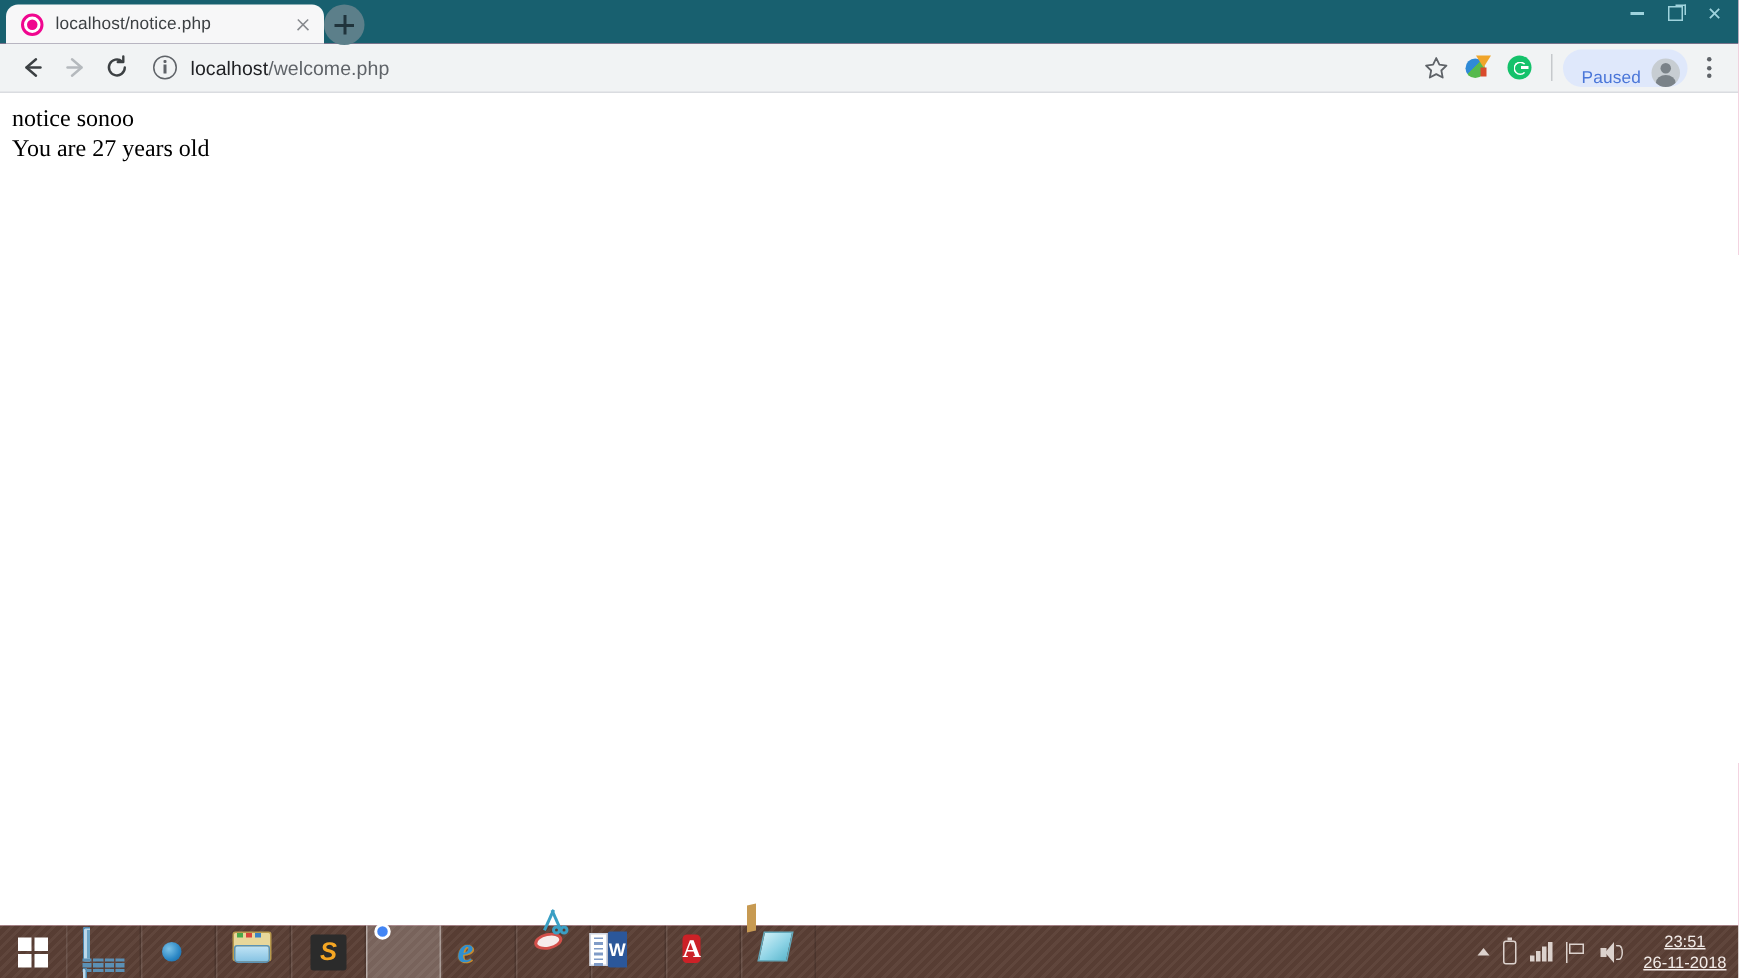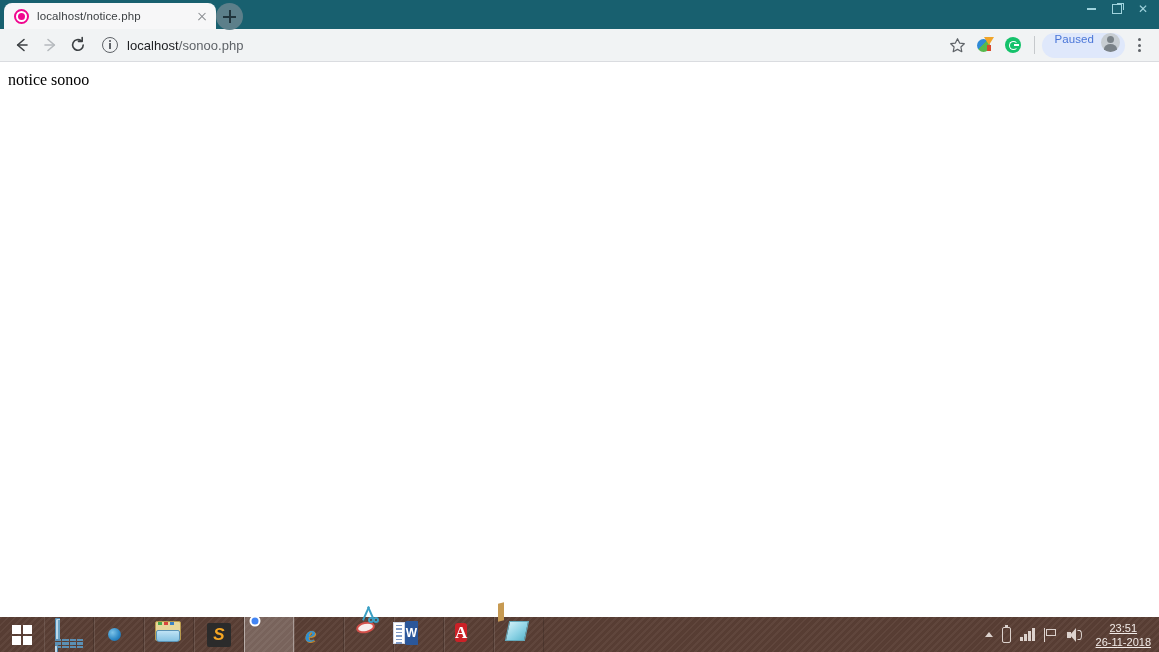--- a/index.html
+++ b/index.html
@@ -275,21 +275,21 @@
   .divider {
     width: 1px;
     height: 18px;
     background: #c6c9cc;
     margin: 0 7px;
     flex: 0 0 auto;
   }
 
   .profile-pill {
     display: flex;
-    align-items: flex-start;
+    align-items: flex-end;
     gap: 7px;
     height: 25px;
     padding: 0 5px 0 12px;
     border-radius: 14px;
     background: #dfe8fb;
     flex: 0 0 auto;
   }
   .profile-pill .label {
     font-size: 11.5px;
     color: #4a76d8;
@@ -726,21 +726,21 @@
 
     <div class="nav-btn">
       <svg width="18" height="18" viewBox="0 0 18 18">
         <path d="M14.2 9 A5.3 5.3 0 1 1 12.3 4.9" fill="none" stroke="#3c4043" stroke-width="1.6" stroke-linecap="round"></path>
         <path d="M13.2 1.6 L13.2 5.4 L9.5 5.4" fill="none" stroke="#3c4043" stroke-width="1.6" stroke-linecap="round" stroke-linejoin="round"></path>
       </svg>
     </div>
 
     <div class="omnibox">
       <span class="info-icon"></span>
-      <span class="url"><span class="host">localhost</span><span>/sonoo.php</span></span>
+      <span class="url"><span class="host">localhost</span><span>/welcome.php</span></span>
     </div>
 
     <div class="tool-icons">
 
       <div class="tool-icon star">
         <svg width="17" height="17" viewBox="0 0 17 17">
           <path d="M8.5 1.7 L10.6 6.1 L15.3 6.7 L11.9 10 L12.8 14.7 L8.5 12.4 L4.2 14.7 L5.1 10 L1.7 6.7 L6.4 6.1 Z" fill="none" stroke="#5f6368" stroke-width="1.2" stroke-linejoin="round"></path>
         </svg>
       </div>
 
@@ -766,20 +766,21 @@
       <div class="kebab">
         <i></i>
         <i></i>
         <i></i>
       </div>
     </div>
   </div>
 
   <div class="viewport">
     <div class="page-text">notice sonoo</div>
+    <div class="page-text">You are 27 years old</div>
   </div>
 </div>
 
 <div class="taskbar">
 
   <div class="start-btn">
     <span class="win-logo">
       <span></span>
         <span></span>
         <span></span>

